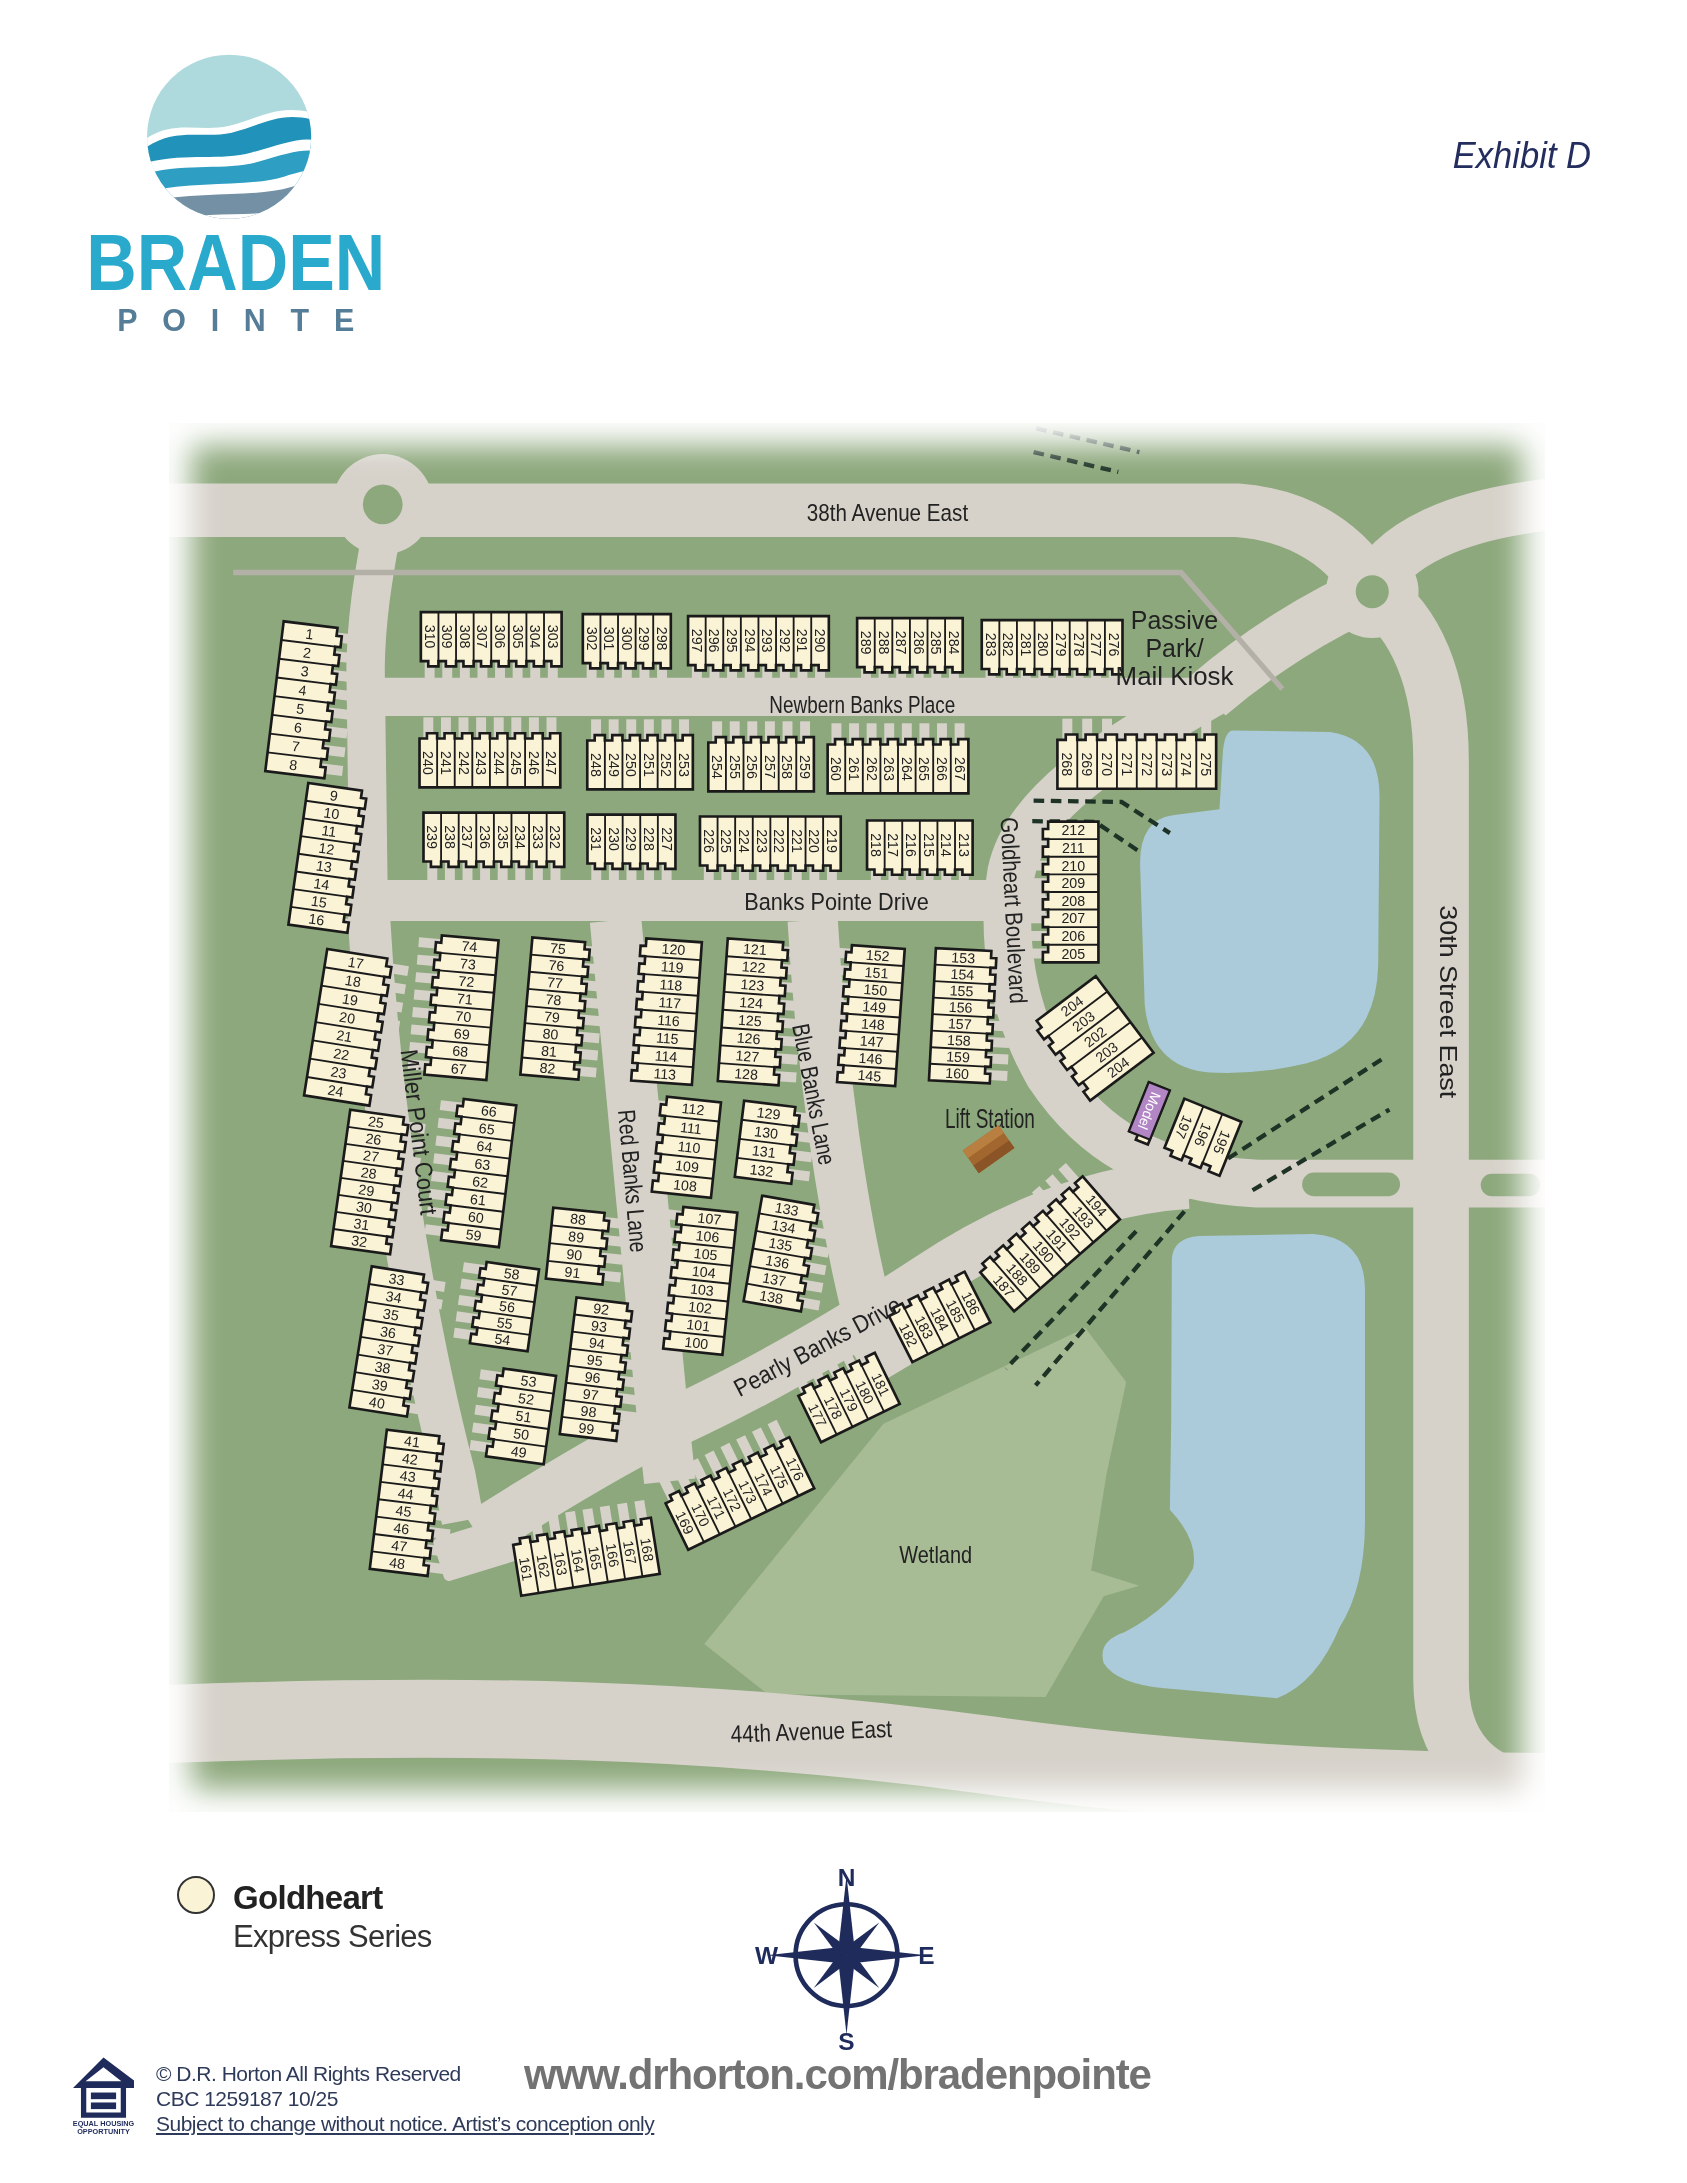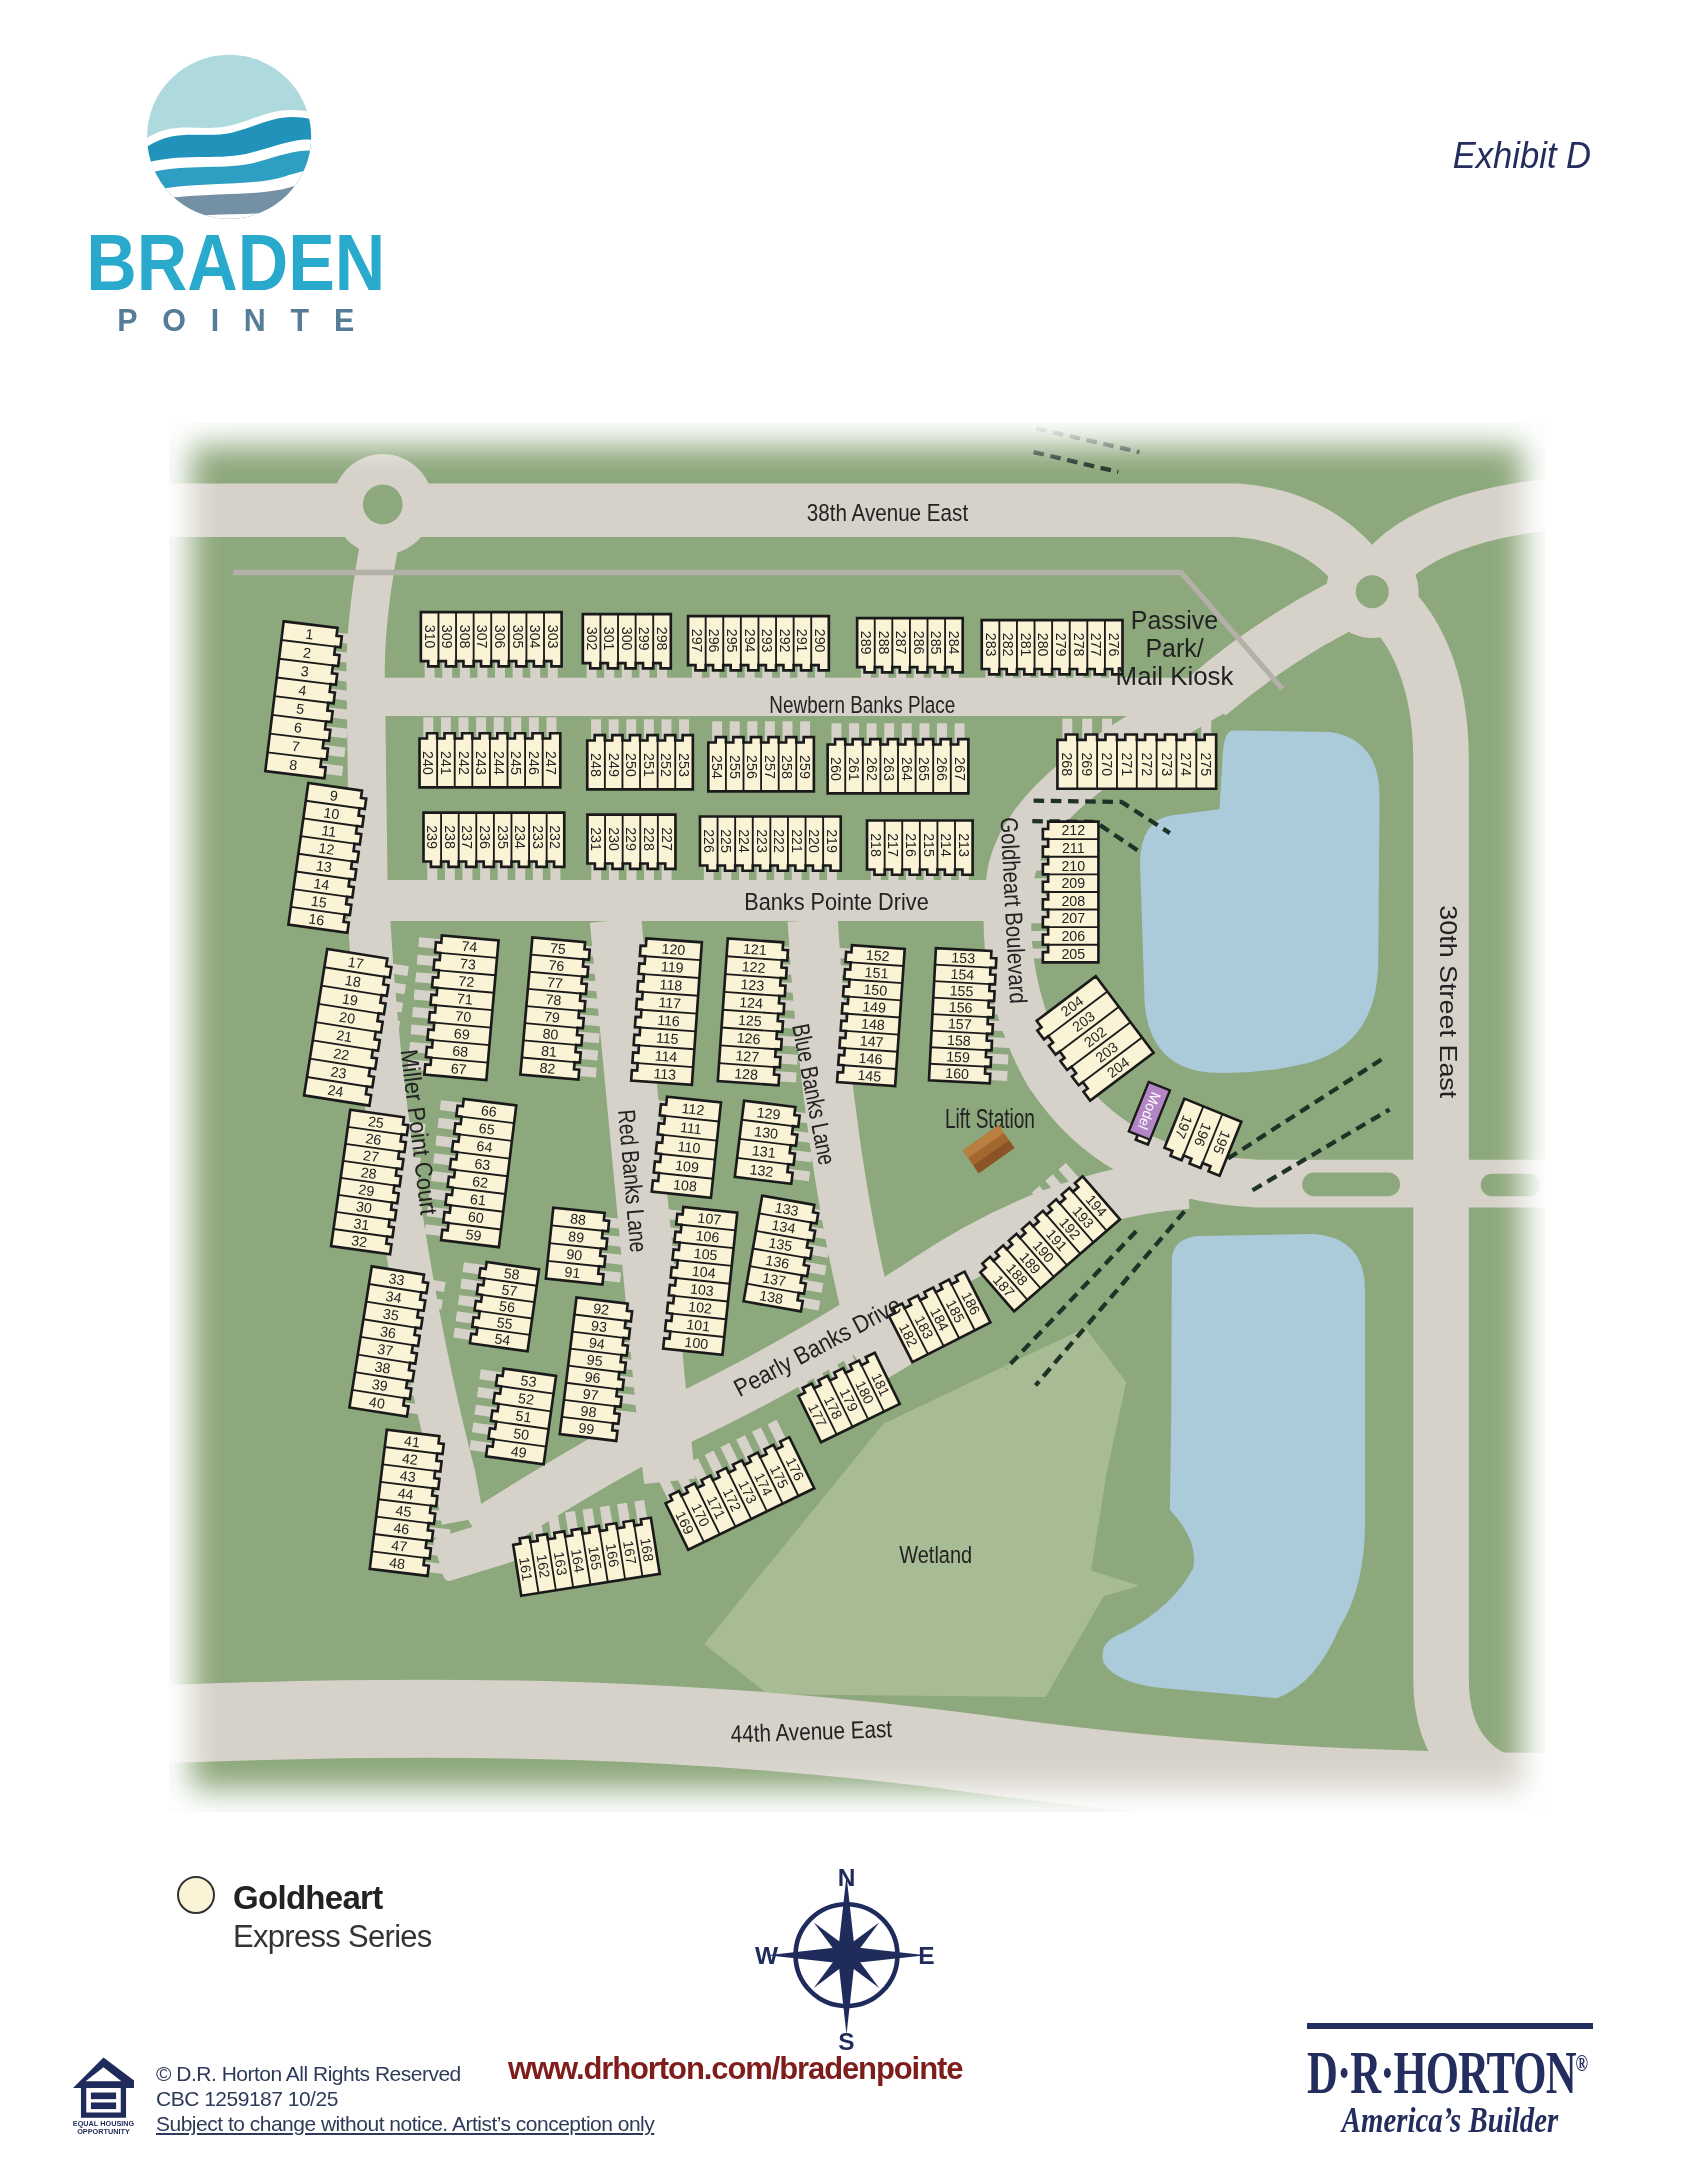--- a/index.html
+++ b/index.html
@@ -1218,21 +1218,16 @@
 <text x="46" y="118" font-family="Liberation Sans, sans-serif" font-size="11" font-weight="bold" text-anchor="middle">OPPORTUNITY</text>
 </g>
 </svg></div>
 
 <div class="abs" style="left:156px;top:2062px;font-size:21px;color:#2e3a59;letter-spacing:-0.5px;">© D.R. Horton All Rights Reserved</div>
 
 <div class="abs" style="left:156px;top:2087px;font-size:21px;color:#2e3a59;letter-spacing:-0.5px;">CBC 1259187 10/25</div>
 
 <div class="abs" style="left:156px;top:2112px;font-size:21px;color:#2e3a59;letter-spacing:-0.5px;text-decoration:underline;">Subject to change without notice. Artist’s conception only</div>
 
-<div class="abs" style="left:508px;top:2051px;font-size:31px;font-weight:bold;color:#7f1d1d;letter-spacing:-1.1px;">www.drhorton.com/bradenpointe</div>
-
-<div class="abs" style="left:1307px;top:2023px;width:286px;">
-<div style="height:6px;background:#232d5e;margin-bottom:9.3px;"></div>
-<div style="font-family:'Liberation Serif',serif;font-weight:bold;font-size:61px;color:#232d5e;letter-spacing:-1.3px;white-space:nowrap;transform:scaleX(0.70);transform-origin:0 0;">D·R·HORTON<span style="font-size:24px;vertical-align:22.5px;">®</span></div>
-<div style="font-family:'Liberation Serif',serif;font-style:italic;font-weight:bold;font-size:36px;color:#232d5e;text-align:center;margin-top:-9.3px;transform:scaleX(0.80);">America’s Builder</div>
+<div class="abs" style="left:524px;top:2051px;font-size:42px;font-weight:bold;color:#737373;letter-spacing:-1.1px;">www.drhorton.com/bradenpointe</div>
+
 </div>
-</div>
 
 
 </body></html>

